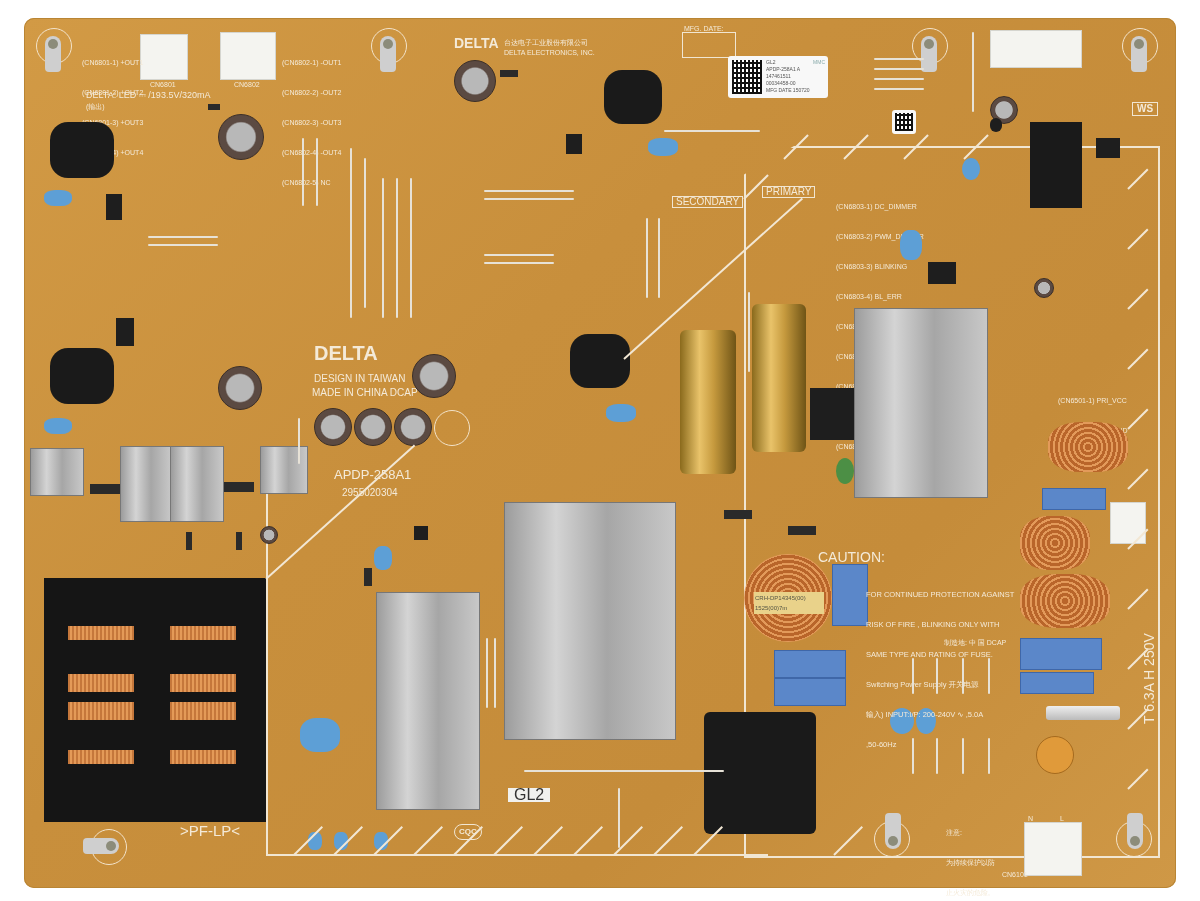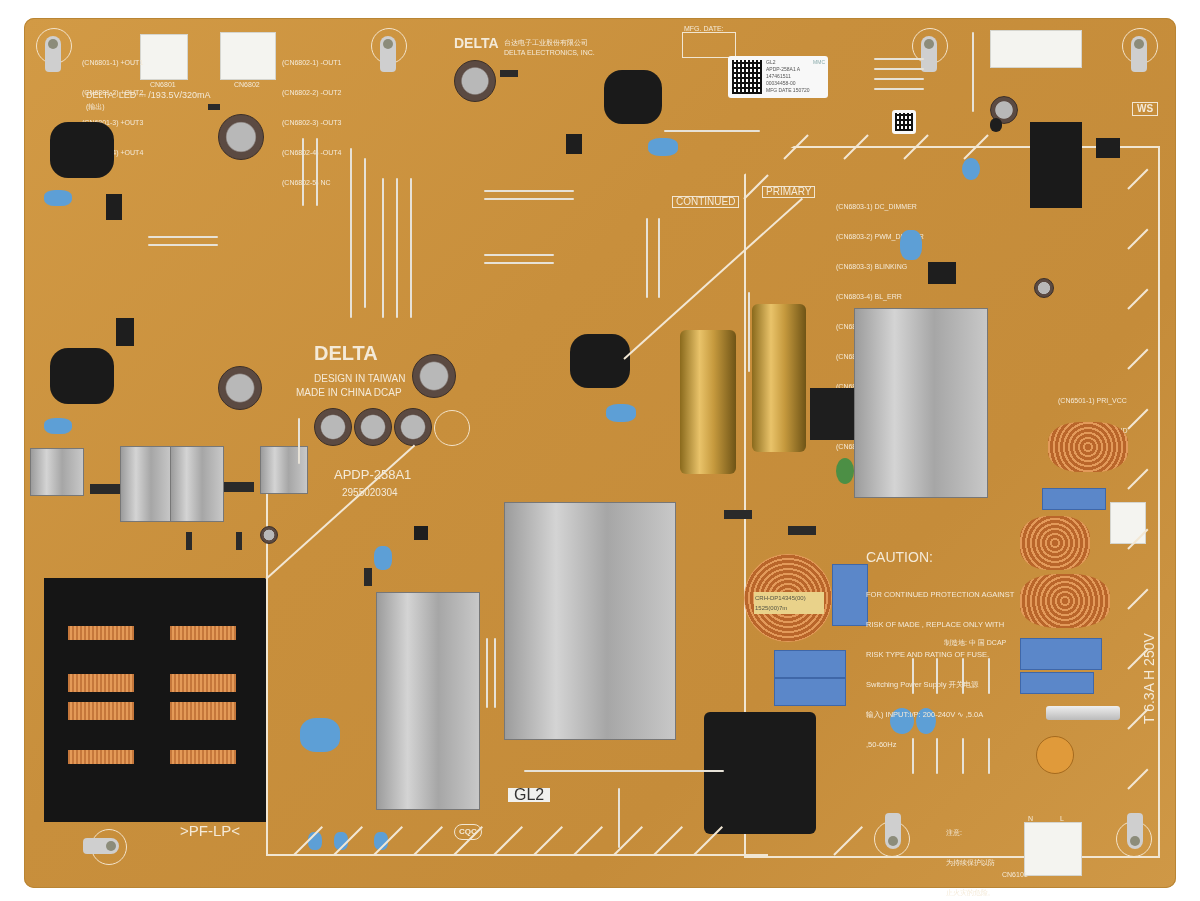--- a/index.html
+++ b/index.html
@@ -120,42 +120,42 @@
       <div class="qr" style="left:3px;top:3px;width:18px;height:18px"></div>
     </div>
 
   <div class="conn" style="left:966px;top:12px;width:90px;height:36px"></div>
   <div class="silk med" style="left:1108px;top:84px;border:1.5px solid #f1e6d2;padding:1px 4px;font-weight:bold">WS</div>
 
   <div class="hatch" style="left:720px;top:128px;width:412px;height:708px;border-radius:0;clip-path:polygon(12% 0,100% 0,100% 100%,0 100%,0 4%)"></div>
   <div class="hatch" style="left:242px;top:468px;width:500px;height:368px;border-top:none;border-right:none"></div>
 
   <div class="silk med" style="left:738px;top:168px;border:1.5px solid #f1e6d2;padding:0 3px">PRIMARY</div>
-  <div class="silk med" style="left:648px;top:178px;border:1.5px solid #f1e6d2;padding:0 3px">CONTINUED</div>
+  <div class="silk med" style="left:648px;top:178px;border:1.5px solid #f1e6d2;padding:0 3px">SECONDARY</div>
 
   <div class="silk" style="left:812px;top:164px">
     <div>(CN6803-1) DC_DIMMER</div>
     <div>(CN6803-2) PWM_DIMMER</div>
     <div>(CN6803-3) BLINKING</div>
     <div>(CN6803-4) BL_ERR</div>
     <div>(CN6803-5) NC</div>
     <div>(CN6803-6) DIGITAL_STBY/P_ON</div>
     <div>(CN6803-7) BL_ON</div>
     <div>(CN6803-8) GND</div>
     <div>(CN6803-9) REG12V</div>
   </div>
 
   <div class="silk" style="left:1034px;top:358px">
     <div>(CN6501-1) PRI_VCC</div>
     <div>(CN6501-2) PRI_GND</div>
   </div>
 
   <div class="silk big" style="left:290px;top:330px;font-size:20px;font-weight:bold">DELTA</div>
   <div class="silk med" style="left:290px;top:356px">DESIGN IN TAIWAN</div>
-  <div class="silk med" style="left:272px;top:370px">MADE IN CHINA DCAP</div>
+  <div class="silk med" style="left:288px;top:370px">MADE IN CHINA DCAP</div>
   <div class="silk big" style="left:310px;top:452px">APDP-258A1</div>
   <div class="silk med" style="left:318px;top:470px">2955020304</div>
 
   <div class="cap-e" style="left:430px;top:42px;width:40px;height:40px"></div>
   <div class="cap-e" style="left:194px;top:96px;width:44px;height:44px"></div>
   <div class="cap-e" style="left:194px;top:348px;width:42px;height:42px"></div>
   <div class="cap-e" style="left:388px;top:336px;width:42px;height:42px"></div>
   <div class="cap-e" style="left:290px;top:390px;width:36px;height:36px"></div>
   <div class="cap-e" style="left:330px;top:390px;width:36px;height:36px"></div>
   <div class="cap-e" style="left:370px;top:390px;width:36px;height:36px"></div>
@@ -247,25 +247,25 @@
 
   <div style="position:absolute;left:1022px;top:688px;width:74px;height:14px;background:linear-gradient(#eee,#bbb);border-radius:3px"></div>
   <div class="silk big" style="left:1120px;top:706px;transform:rotate(-90deg);transform-origin:left top;font-size:14px">T 6.3A H 250V</div>
 
   <div class="conn" style="left:1000px;top:804px;width:56px;height:52px"></div>
   <div class="silk" style="left:1004px;top:796px">N</div>
   <div class="silk" style="left:1036px;top:796px">L</div>
   <div class="silk" style="left:978px;top:852px">CN6101</div>
   <div class="conn" style="left:1086px;top:484px;width:34px;height:40px"></div>
 
-  <div class="silk big" style="left:842px;top:534px;font-size:14px">CAUTION:</div>
+  <div class="silk big" style="left:794px;top:534px;font-size:14px">CAUTION:</div>
   <div class="silk" style="left:842px;top:552px;font-size:7.5px">
     <div>FOR CONTINUED PROTECTION AGAINST</div>
-    <div>RISK OF MADE , REPLACE ONLY WITH</div>
-    <div>RISK TYPE AND RATING OF FUSE.</div>
+    <div>RISK OF FIRE , BLINKING ONLY WITH</div>
+    <div>SAME TYPE AND RATING OF FUSE.</div>
     <div>Switching Power Supply 开关电源</div>
     <div>输入) INPUT:I/P: 200-240V ∿ ,5.0A</div>
     <div>,50-60Hz</div>
   </div>
   <div class="silk" style="left:920px;top:620px">制造地: 中 国 DCAP</div>
 
   <div class="silk" style="left:922px;top:790px;font-size:7px">
     <div>注意:</div>
     <div>为持续保护以防</div>
     <div>止火灾的危险,</div>

